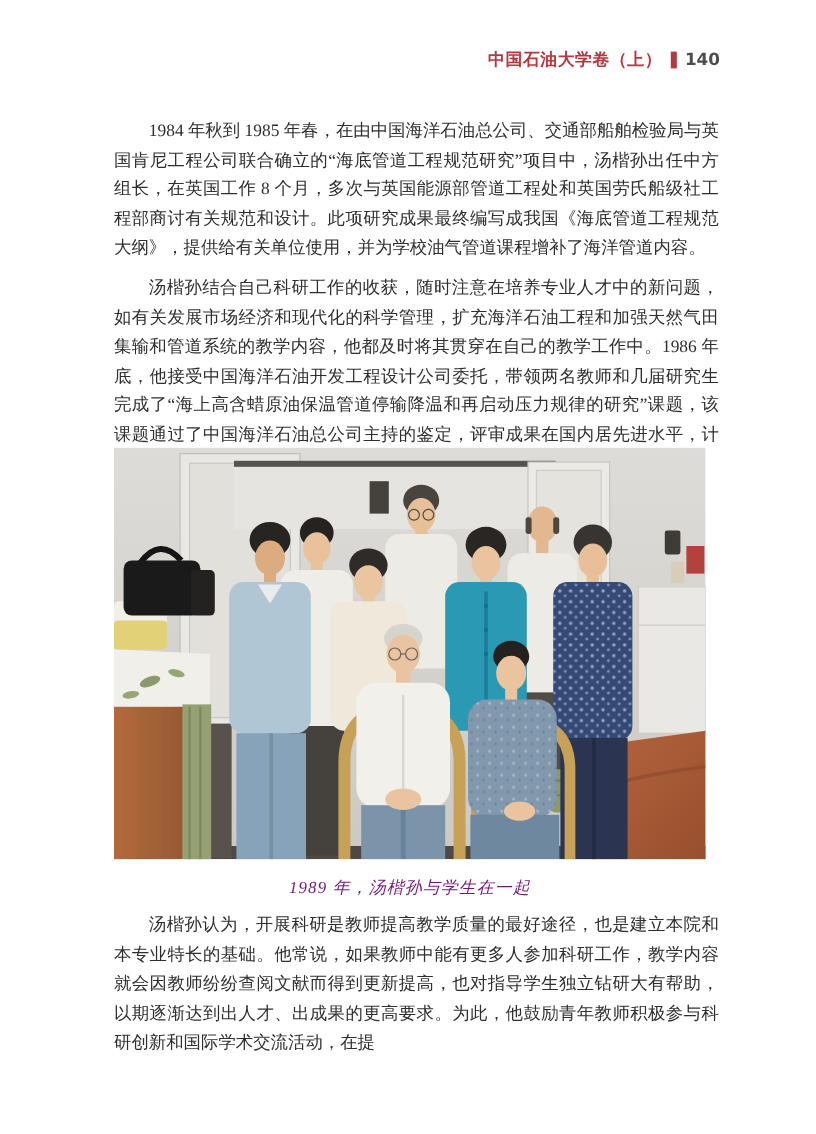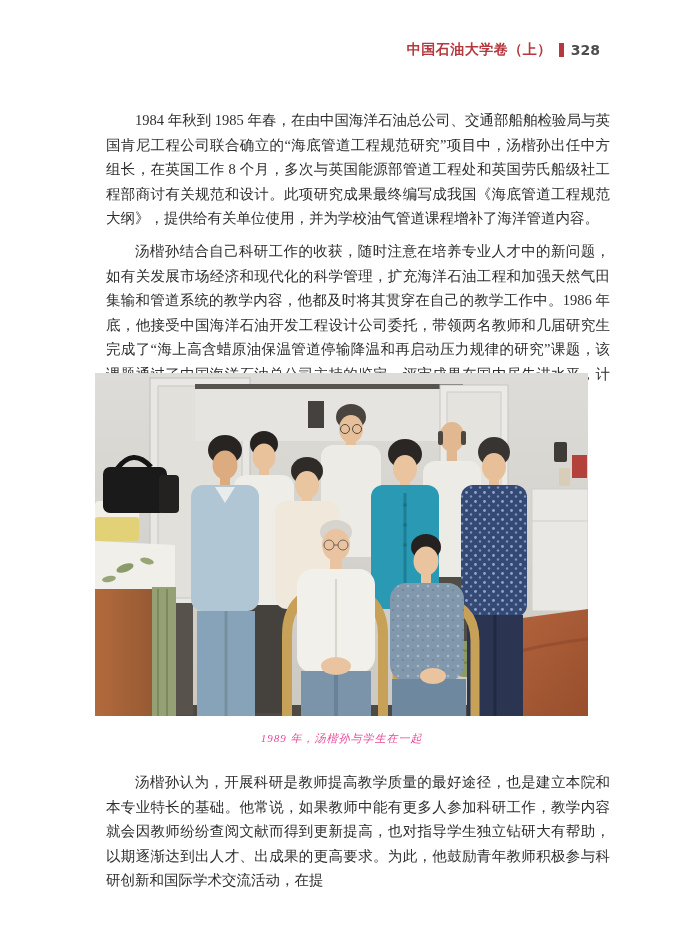--- a/index.html
+++ b/index.html
@@ -9,43 +9,43 @@
   }
   .header {
     position:absolute; top:41px; right:80px;
     display:flex; align-items:center; gap:7px;
     font-family:"DejaVu Sans","Liberation Sans",sans-serif;
   }
   .header-title { color:#b6383f; font-size:14px; font-weight:bold; letter-spacing:.5px; }
   .header-bar { width:5px; height:14px; background:#b6383f; }
   .header-page { color:#4d4d4d; font-size:14px; font-weight:bold; }
   .bodycol p {
-    position:absolute; left:88px; width:504px; margin:18px;
+    position:absolute; left:88px; width:504px; margin:7px;
     font-size:14.5px; line-height:24.5px;
     text-align:justify; text-justify:inter-ideograph; text-indent:2em;font-family:Liberation Serif, serif;
   }
   #para1 { top:90px; }
   #para2 { top:221px; }
   #para3 { top:752px; }
   figure.photo { position:absolute; left:95px; top:373px; width:493px; margin:0; }
   figure.photo svg { display:block; }
   figcaption {
     margin-top:15px; width:493px; text-align:center;
-    font-size:11px; font-style:italic; color:#ec4899; letter-spacing:1px;
+    font-size:14px; font-style:italic; color:#701a75; letter-spacing:1px;
   }
 </style>
 </head>
 <body>
 
 <div class="page">
 
   <div class="header">
     <span class="header-title">中国石油大学卷（上）</span>
     <span class="header-bar"></span>
-    <span class="header-page">328</span>
+    <span class="header-page">140</span>
   </div>
 
   <div class="bodycol">
     <p id="para1">1984 年秋到 1985 年春，在由中国海洋石油总公司、交通部船舶检验局与英国肯尼工程公司联合确立的“海底管道工程规范研究”项目中，汤楷孙出任中方组长，在英国工作 8 个月，多次与英国能源部管道工程处和英国劳氏船级社工程部商讨有关规范和设计。此项研究成果最终编写成我国《海底管道工程规范大纲》，提供给有关单位使用，并为学校油气管道课程增补了海洋管道内容。</p>
     <p id="para2">汤楷孙结合自己科研工作的收获，随时注意在培养专业人才中的新问题，如有关发展市场经济和现代化的科学管理，扩充海洋石油工程和加强天然气田集输和管道系统的教学内容，他都及时将其贯穿在自己的教学工作中。1986 年底，他接受中国海洋石油开发工程设计公司委托，带领两名教师和几届研究生完成了“海上高含蜡原油保温管道停输降温和再启动压力规律的研究”课题，该课题通过了中国海洋石油总公司主持的鉴定，评审成果在国内居先进水平，计算软件经委托单位试用满意。</p>
     <p id="para3">汤楷孙认为，开展科研是教师提高教学质量的最好途径，也是建立本院和本专业特长的基础。他常说，如果教师中能有更多人参加科研工作，教学内容就会因教师纷纷查阅文献而得到更新提高，也对指导学生独立钻研大有帮助，以期逐渐达到出人才、出成果的更高要求。为此，他鼓励青年教师积极参与科研创新和国际学术交流活动，在提</p>
   </div>
 
   <figure class="photo">
     <svg width="493" height="343" viewBox="0 0 493 343" xmlns="http://www.w3.org/2000/svg">

